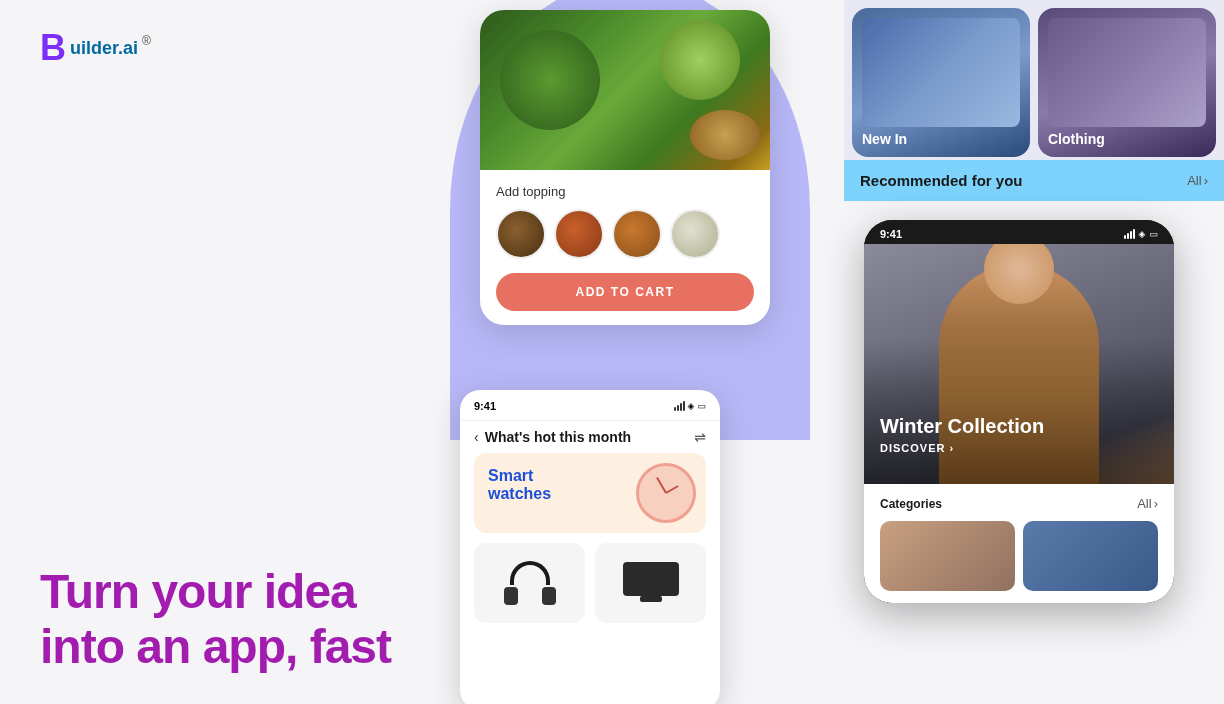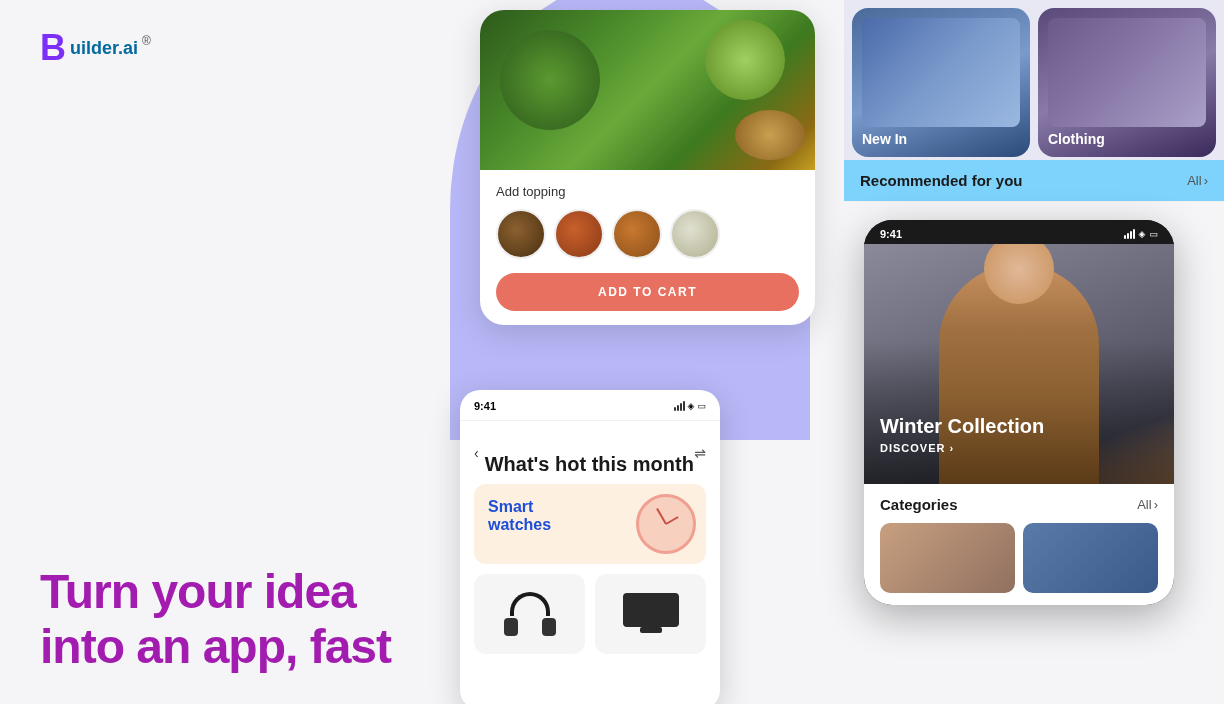--- a/index.html
+++ b/index.html
@@ -75,21 +75,21 @@
       background: #b8b8f8;
       border-radius: 50% 50% 0 0;
       z-index: 0;
     }
 
     
     .phone-card-food {
       position: absolute;
       top: 10px;
       left: 80px;
-      width: 335px;
+      width: 290px;
       background: white;
       border-radius: 24px;
       overflow: hidden;
       box-shadow: 0 8px 32px rgba(0,0,0,0.15);
       z-index: 2;
     }
 
     .food-image {
       width: 100%;
       height: 160px;
@@ -227,24 +227,23 @@
       align-items: center;
       gap: 6px;
     }
 
     .back-arrow {
       color: #333;
       font-size: 14px;
     }
 
     .watches-title {
-      font-size: 20px;
+      font-size: 14px;
       font-weight: 600;
       color: #1a1a1a;
-      margin-top: 24px;
     }
 
     .filter-icon {
       color: #555;
       font-size: 14px;
     }
 
     .smart-watches-banner {
       margin: 0 14px 10px;
       background: #fdf0e0;
@@ -509,21 +508,21 @@
     }
 
     .categories-header {
       display: flex;
       justify-content: space-between;
       align-items: center;
       margin-bottom: 10px;
     }
 
     .categories-label {
-      font-size: 15px;
+      font-size: 12px;
       font-weight: 700;
       color: #1a1a1a;
     }
 
     .categories-grid {
       display: flex;
       gap: 8px;
     }
 
     .cat-item {

